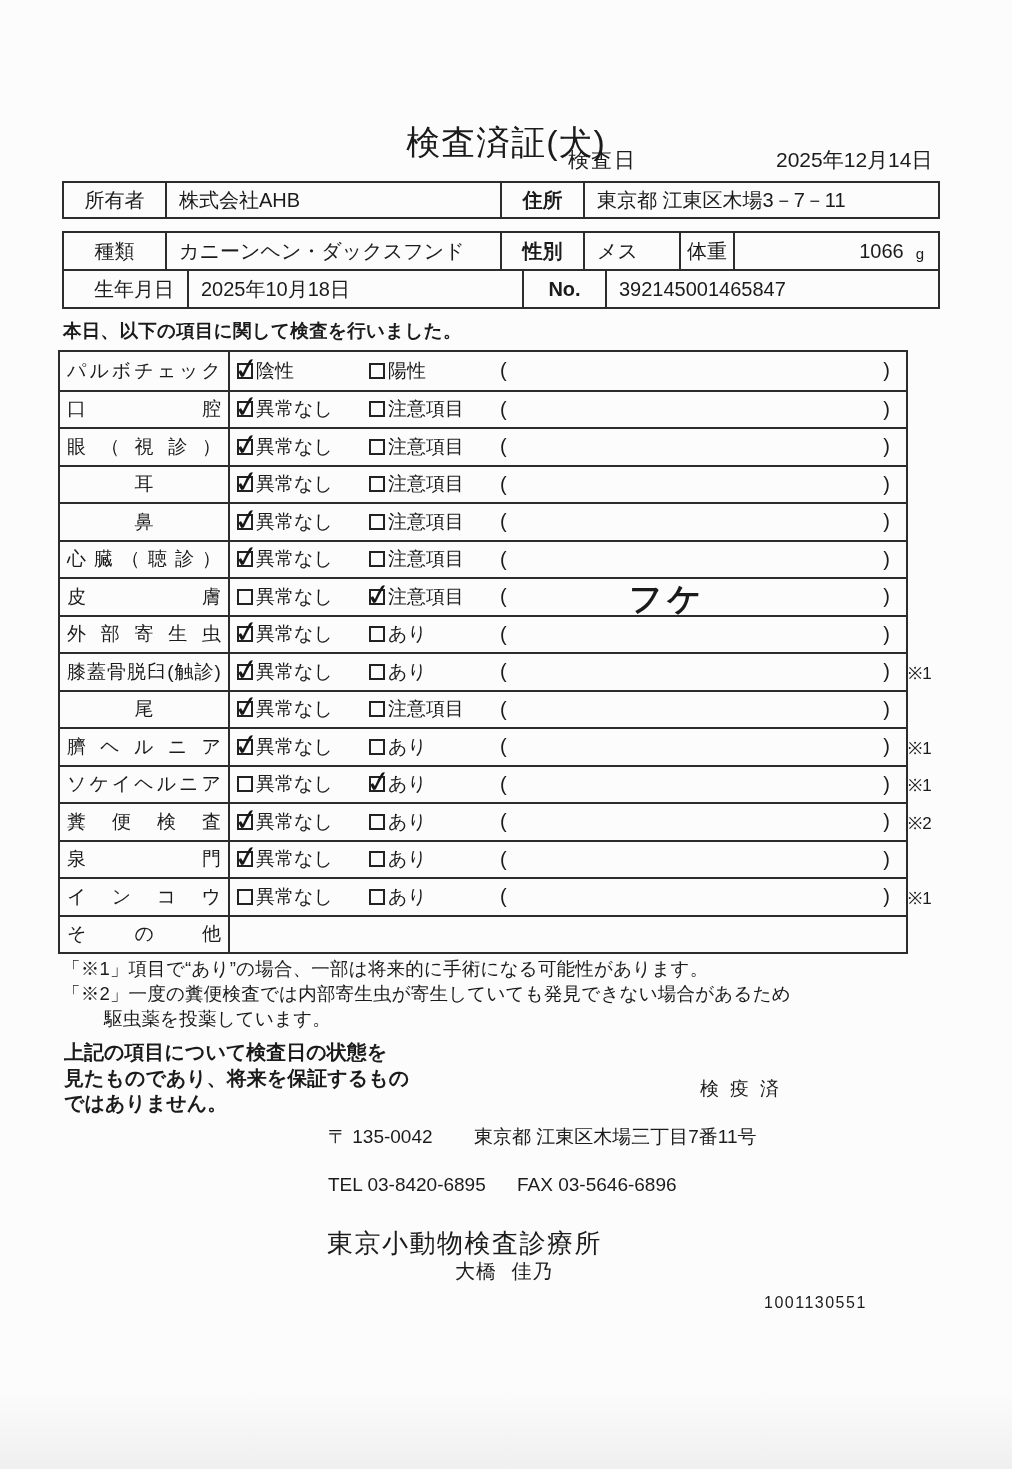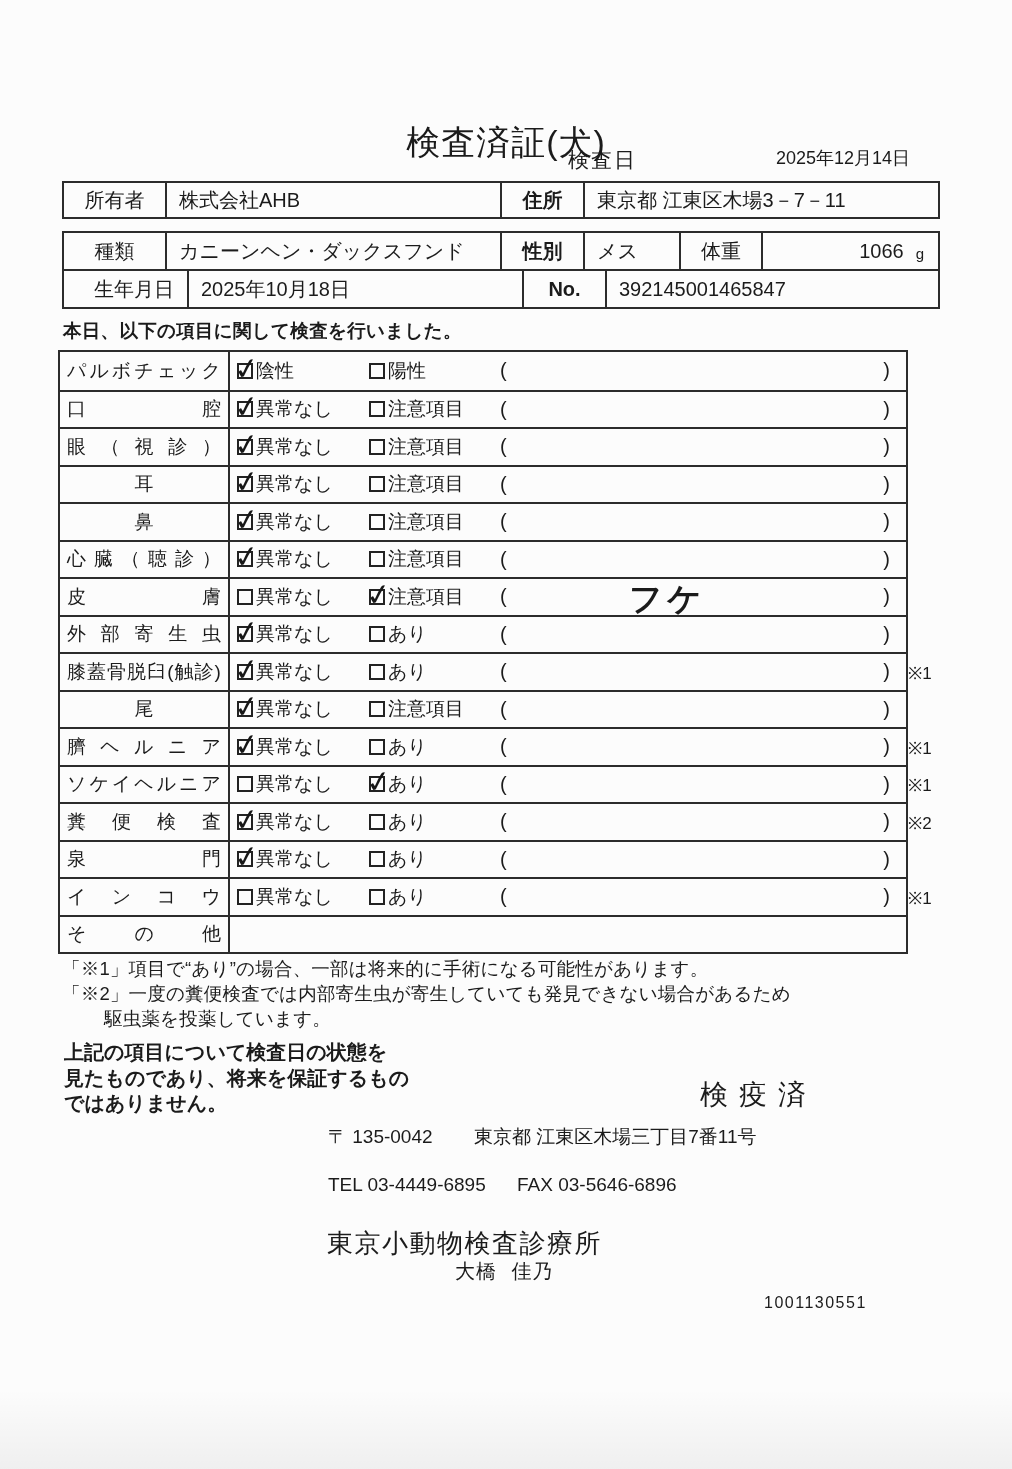--- a/index.html
+++ b/index.html
@@ -5,33 +5,33 @@
   html,body{margin:0;padding:0;background:#e8e8e8;}
   .page{position:relative;width:1012px;height:1469px;background:#fcfcfc;
         font-family:"Liberation Sans",sans-serif;color:#1b1b1b;overflow:hidden;margin:0 auto;}
   .page::after{content:"";position:absolute;left:0;right:0;bottom:0;height:80px;
         background:linear-gradient(180deg,rgba(0,0,0,0),rgba(0,0,0,0.05));pointer-events:none;}
 
   .title{position:absolute;top:82px;left:0;width:100%;text-align:center;
          font-size:34px;font-weight:500;letter-spacing:1px;margin-top:38px;}
 
   .insp-label{position:absolute;left:568px;top:146px;font-size:21px;letter-spacing:2px;}
-  .insp-value{position:absolute;left:776px;top:146px;font-size:18px;}
+  .insp-value{position:absolute;left:776px;top:146px;font-size:21px;}
 
   .tbl{position:absolute;left:62px;width:878px;border:2.5px solid #2c2c2c;
        box-sizing:border-box;display:flex;flex-direction:column;}
   .tbl1{top:181px;height:38px;}
   .tbl2{top:231px;height:78px;}
   .trw{display:flex;flex:1;min-height:0;}
   .trw + .trw{border-top:2.5px solid #2c2c2c;padding-left:22px;}
   .c{display:flex;align-items:center;box-sizing:border-box;font-size:20px;
      border-right:2.5px solid #2c2c2c;overflow:hidden;white-space:nowrap;}
   .c.last{border-right:none;}
   .lab{justify-content:center;}
-  .w1{width:103px;}.w2{width:335px;}.w3{width:83px;font-weight:bold;}.w4{width:96px;}.w5{width:82px;}
+  .w1{width:103px;}.w2{width:335px;}.w3{width:83px;font-weight:bold;}.w4{width:96px;}.w5{width:54px;}
   .val{padding-left:12px;}
   .grow{flex:1;}
   .wval{flex:1;justify-content:flex-end;padding-right:14px;}
   .unit{font-size:15px;margin-left:12px;padding-top:5px;}
   .spreadlab{justify-content:space-between;padding:0 8px;}
 
   .intro{position:absolute;left:63px;top:318px;font-size:18.5px;font-weight:600;letter-spacing:0.3px;}
 
   .main{position:absolute;left:58px;top:350px;width:850px;border:2.5px solid #2c2c2c;box-sizing:border-box;}
   .mrow{display:flex;height:37.5px;box-sizing:border-box;position:relative;}
@@ -55,21 +55,21 @@
   .refmark{position:absolute;right:-46px;top:50%;transform:translateY(-50%);
            font-size:17px;width:44px;text-align:left;padding-left:8px;}
 
   .fnote{position:absolute;font-size:18.5px;letter-spacing:0.2px;font-weight:500;}
   .fn1{left:62px;top:956px;}
   .fn2{left:62px;top:981px;}
   .fn3{left:104px;top:1006px;}
 
   .para{position:absolute;left:64px;top:1040px;font-size:20px;font-weight:600;line-height:25.5px;}
 
-  .stamp{position:absolute;left:700px;top:1076px;font-size:28px;letter-spacing:11px;font-weight:500;}
+  .stamp{position:absolute;left:700px;top:1076px;font-size:19px;letter-spacing:11px;font-weight:500;}
 
   .postal{position:absolute;left:328px;top:1124px;font-size:19px;}
   .addr2{position:absolute;left:474px;top:1124px;font-size:19px;}
   .telfax{position:absolute;left:328px;top:1174px;font-size:19px;}
   .telfax .fax{margin-left:26px;}
   .clinic{position:absolute;left:327px;top:1226px;font-size:26px;letter-spacing:1.5px;font-weight:500;}
   .examiner{position:absolute;left:455px;top:1258px;font-size:20px;letter-spacing:1px;word-spacing:8px;}
   .serial{position:absolute;left:764px;top:1294px;font-size:16px;letter-spacing:1.5px;}
 </style>
 </head>
@@ -475,21 +475,21 @@
     <div>見たものであり、将来を保証するもの</div>
     <div>ではありません。</div>
   </div>
 
   <div class="stamp">検疫済</div>
 
   <div class="postal">〒 135-0042</div>
   <div class="addr2">東京都 江東区木場三丁目7番11号</div>
 
   <div class="telfax">
-    <span>TEL 03-4449-6895</span>
+    <span>TEL 03-8420-6895</span>
     <span class="fax">FAX 03-5646-6896</span>
   </div>
 
   <div class="clinic">東京小動物検査診療所</div>
   <div class="examiner">大橋 佳乃</div>
   <div class="serial">1001130551</div>
 
 </div>
 
 </body></html>

